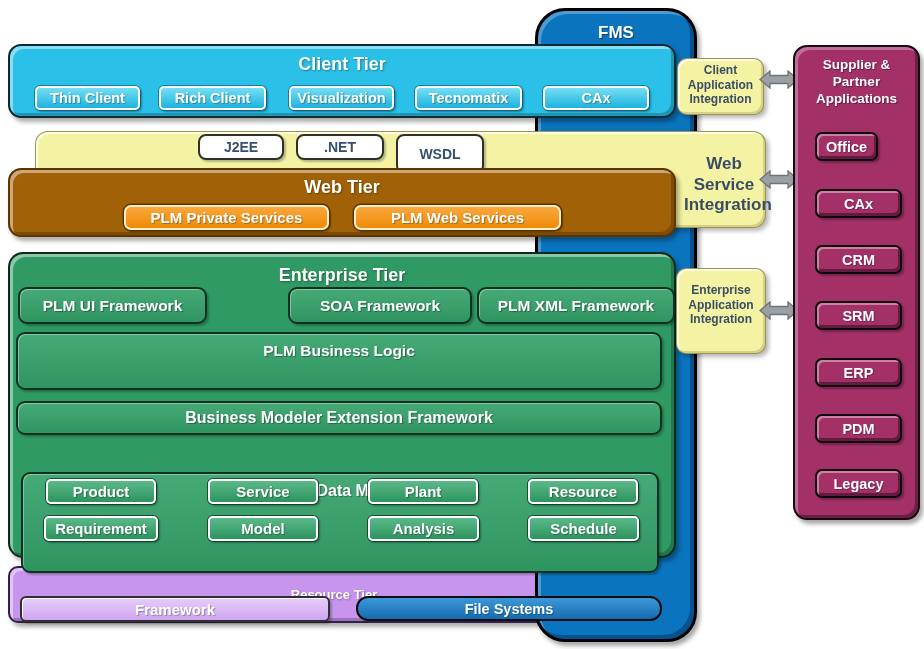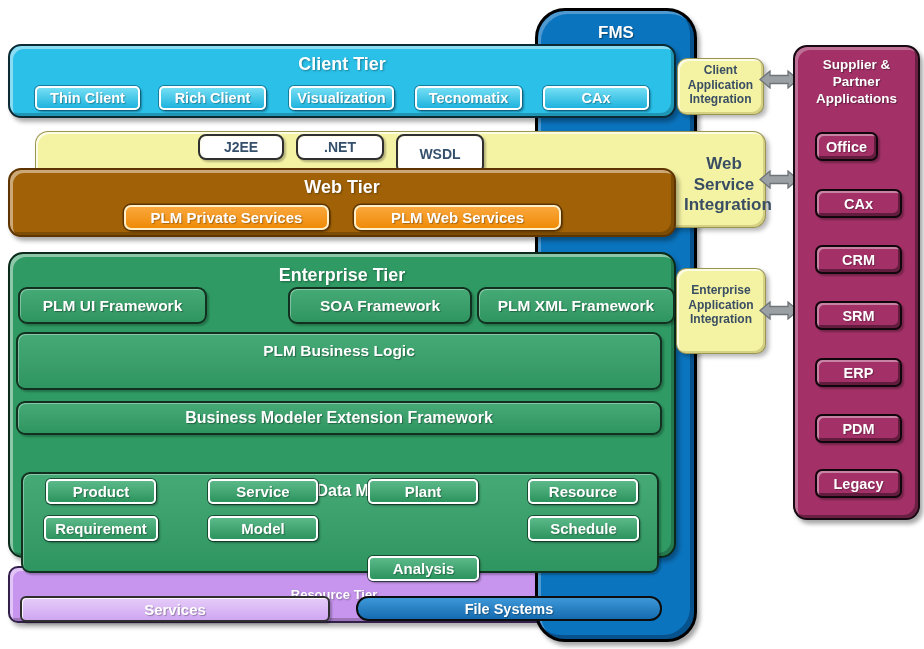--- a/index.html
+++ b/index.html
@@ -69,21 +69,21 @@
   .panel-title{color:#fff;font-size:13.5px;line-height:1.25;text-shadow:1px 1px 1px rgba(0,0,0,.4);}
   .topline{position:absolute;left:0;right:0;}
 </style>
 </head>
 <body>
 
 <div class="stage">
 
   <div class="abs band purpleband" style="left:8px;top:566px;width:652px;height:57px;">
     <div class="band-title" style="top:19px;font-size:13px;">Resource Tier</div>
-    <div class="abs btn purple-btn" style="left:10px;top:28px;width:310px;height:26px;">Services</div>
+    <div class="abs btn purple-btn" style="left:10px;top:28px;width:310px;height:26px;">Framework</div>
   </div>
 
   <div class="abs fms" style="left:535px;top:8px;width:162px;height:634px;">
     <div class="fms-label">FMS</div>
   </div>
 
   <div class="abs btn blue-btn" style="left:356px;top:596px;width:306px;height:25px;font-size:14.5px;">File Systems</div>
 
   <div class="abs band yellowband" style="left:35px;top:131px;width:731px;height:97px;">
     <div class="abs btn yellow-btn" style="left:162px;top:2px;width:86px;height:26px;">J2EE</div>
@@ -118,21 +118,21 @@
     <div class="abs green-box" style="left:6px;top:147px;width:646px;height:34px;font-size:16px;">Business Modeler Extension Framework</div>
     <div class="abs green-box" style="left:11px;top:190px;width:638px;height:101px;align-items:flex-start;margin-top:28px;">
       <span class="topline" style="top:8px;text-align:center;font-size:16px;">PLM Data Model</span>
     </div>
     <div class="abs btn green-btn" style="left:36px;top:225px;width:110px;height:25px;">Product</div>
     <div class="abs btn green-btn" style="left:198px;top:225px;width:110px;height:25px;">Service</div>
     <div class="abs btn green-btn" style="left:358px;top:225px;width:110px;height:25px;">Plant</div>
     <div class="abs btn green-btn" style="left:518px;top:225px;width:110px;height:25px;">Resource</div>
     <div class="abs btn green-btn" style="left:34px;top:262px;width:114px;height:25px;">Requirement</div>
     <div class="abs btn green-btn" style="left:198px;top:262px;width:110px;height:25px;">Model</div>
-    <div class="abs btn green-btn" style="left:358px;top:262px;width:111px;height:25px;margin-top:40px;">Analysis</div>
+    <div class="abs btn green-btn" style="left:358px;top:262px;width:111px;height:25px;">Analysis</div>
     <div class="abs btn green-btn" style="left:518px;top:262px;width:111px;height:25px;">Schedule</div>
   </div>
 
   <div class="abs integ-box" style="left:677px;top:58px;width:87px;height:57px;">
     <div class="preline integ-label" style="margin-top:4px;">Client
 Application
 Integration</div>
   </div>
   <div class="abs integ-box" style="left:676px;top:268px;width:90px;height:86px;">
     <div class="preline integ-label" style="margin-top:14px;">Enterprise

